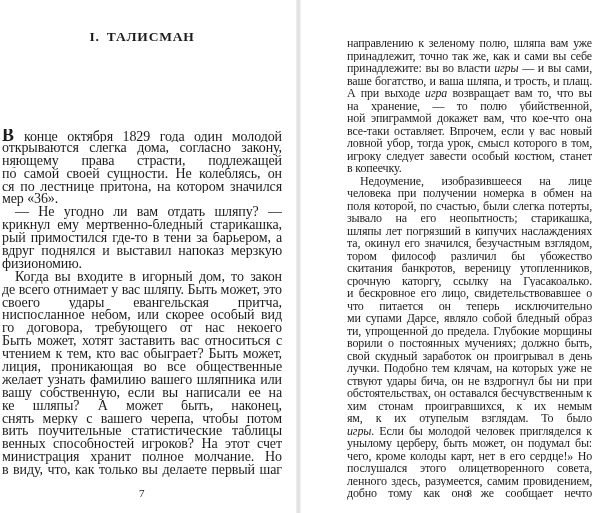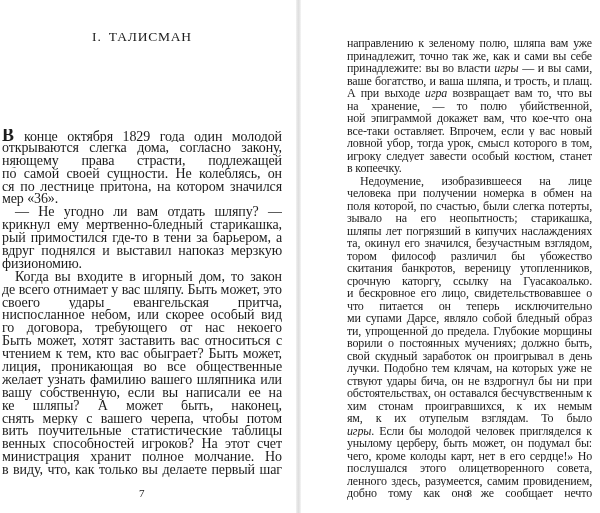--- a/index.html
+++ b/index.html
@@ -27,21 +27,21 @@
   .page { position: absolute; top: 0; height: 513px; }
   .page-left  { left: 2px;   width: 280px; }
   .page-right { left: 347px; width: 245px; }
 
   .chapter-title {
     position: absolute;
     top: 29px;
     left: 0;
     width: 100%;
     text-align: center;
-    font-weight: normal;
+    font-weight: bold;
     font-size: 13.5px;
     letter-spacing: 0.8px;
     word-spacing: 3px;
   }
 
   .text-block { position: absolute; left: 0; width: 100%; }
   .page-left  .text-block { top: 129px; font-size: 14px; letter-spacing: -0.1px; --lh: 12.9px; }
   .page-right .text-block { top: 25px;  font-size: 12px; letter-spacing: -0.15px; margin-top: 12px; --lh: 12.5px; }
 
   .line {

